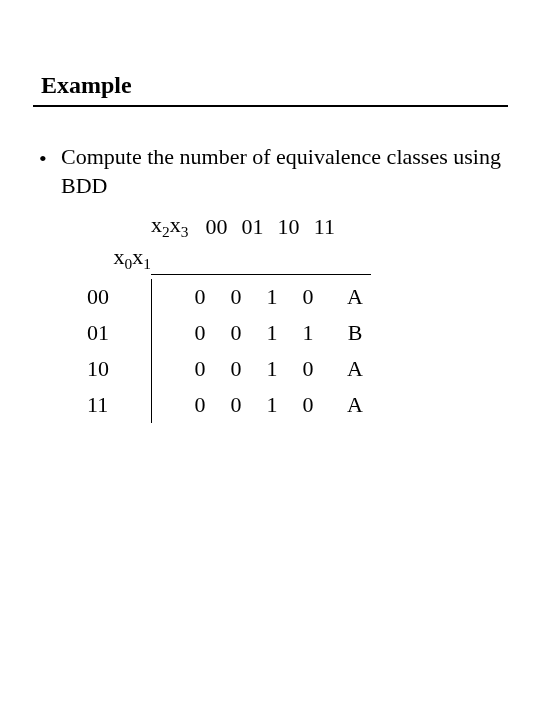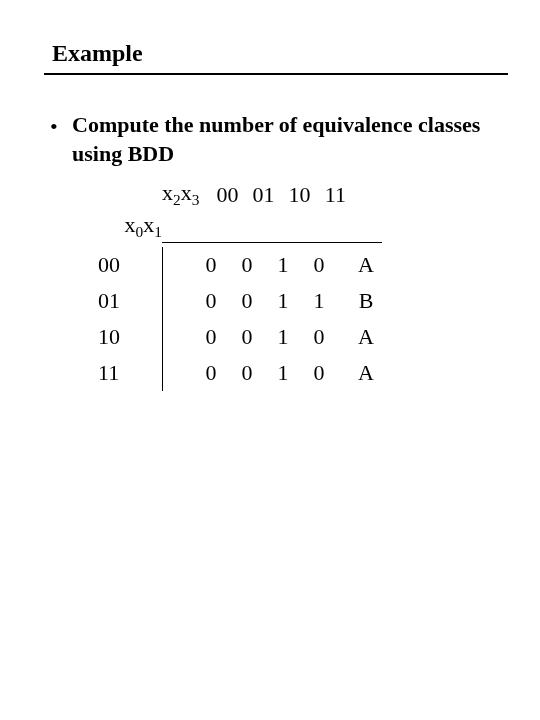--- a/index.html
+++ b/index.html
@@ -5,22 +5,23 @@
   html, body {
     margin: 0;
     padding: 0;
     width: 540px;
     height: 720px;
     background: #ffffff;
     font-family: "Times New Roman", Times, serif;
     color: #000000;
   }
   .slide {
-    padding: 40px 32px 0 44px;
+    padding: 40px 32px 0 33px;
     box-sizing: border-box;
+    margin-top: 32px;
   }
   .title {
     font-size: 24px;
     font-weight: bold;
     margin: 0 0 6px 8px;
   }
   .title-rule {
     border: none;
     border-top: 2px solid #000;
     margin: 0 0 36px 0;
@@ -32,21 +33,20 @@
     margin-left: 6px;
   }
   .bullet-dot {
     width: 22px;
     flex: 0 0 22px;
     text-align: left;
     padding-top: 2px;
   }
   .bullet-text {
     flex: 1;
-    font-weight: bold;
   }
   .table-wrap {
     margin-top: 12px;
     margin-left: 54px;
     font-size: 22px;
   }
   .hdr-row {
     display: flex;
     align-items: flex-end;
   }

